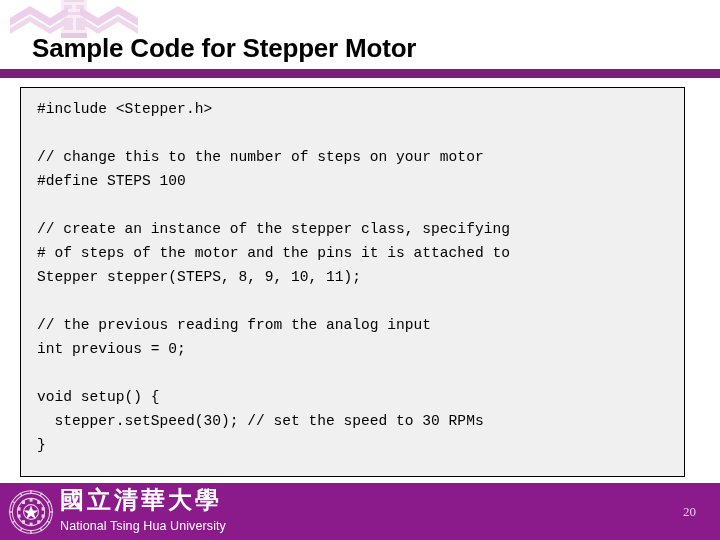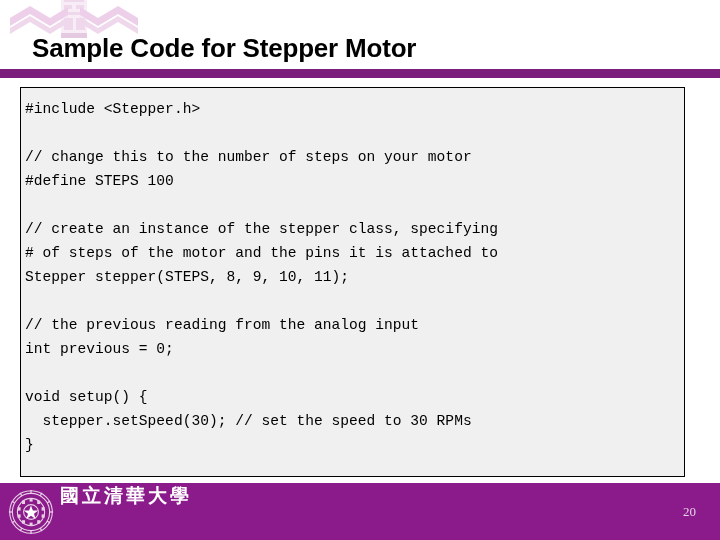--- a/index.html
+++ b/index.html
@@ -66,21 +66,21 @@
     height: 390px;
     box-sizing: border-box;
     background: #f0f0f0;
     border: 1.5px solid #000000;
     z-index: 2;
     overflow: hidden;
   }
 
   #code-text {
     margin: 0;
-    padding: 9px 0 0 4px;
+    padding: 9px 0 0 16px;
     font-family: "Liberation Mono", "DejaVu Sans Mono", monospace;
     font-size: 14.6px;
     line-height: 24px;
     color: #000000;
     white-space: pre;
     letter-spacing: 0px;
   }
 
   
   #footer-bar {
@@ -100,22 +100,22 @@
     width: 46px;
     height: 46px;
     z-index: 3;
   }
 
   #footer-cn {
     position: absolute;
     left: 60px;
     top: 488px;
     z-index: 3;
-    font-family: Liberation Mono, monospace;
-    font-size: 19px;
+    font-family: Liberation Sans, sans-serif;
+    font-size: 24px;
     font-weight: bold;
     color: #ffffff;
     letter-spacing: 3px;
     line-height: 1;
     white-space: nowrap;
   }
 
   #footer-en {
     position: absolute;
     left: 60px;
@@ -226,16 +226,17 @@
         <rect x="9.6" y="25.4" width="3" height="3.4"></rect>
         <rect x="9.6" y="18.2" width="3" height="3.4"></rect>
         <rect x="14.0" y="11.6" width="3" height="3.4"></rect>
       </g>
 
       <path d="M23 16.6 L24.9 21.6 L30.2 21.6 L26.0 24.8 L27.6 29.9 L23 26.8 L18.4 29.9 L20.0 24.8 L15.8 21.6 L21.1 21.6 Z" fill="#ffffff"></path>
     </svg>
   </div>
 
   <div id="footer-cn">國立清華大學</div>
+  <div id="footer-en">National Tsing Hua University</div>
 
   <div id="page-number">20</div>
 
 </div>
 
 </body></html>

